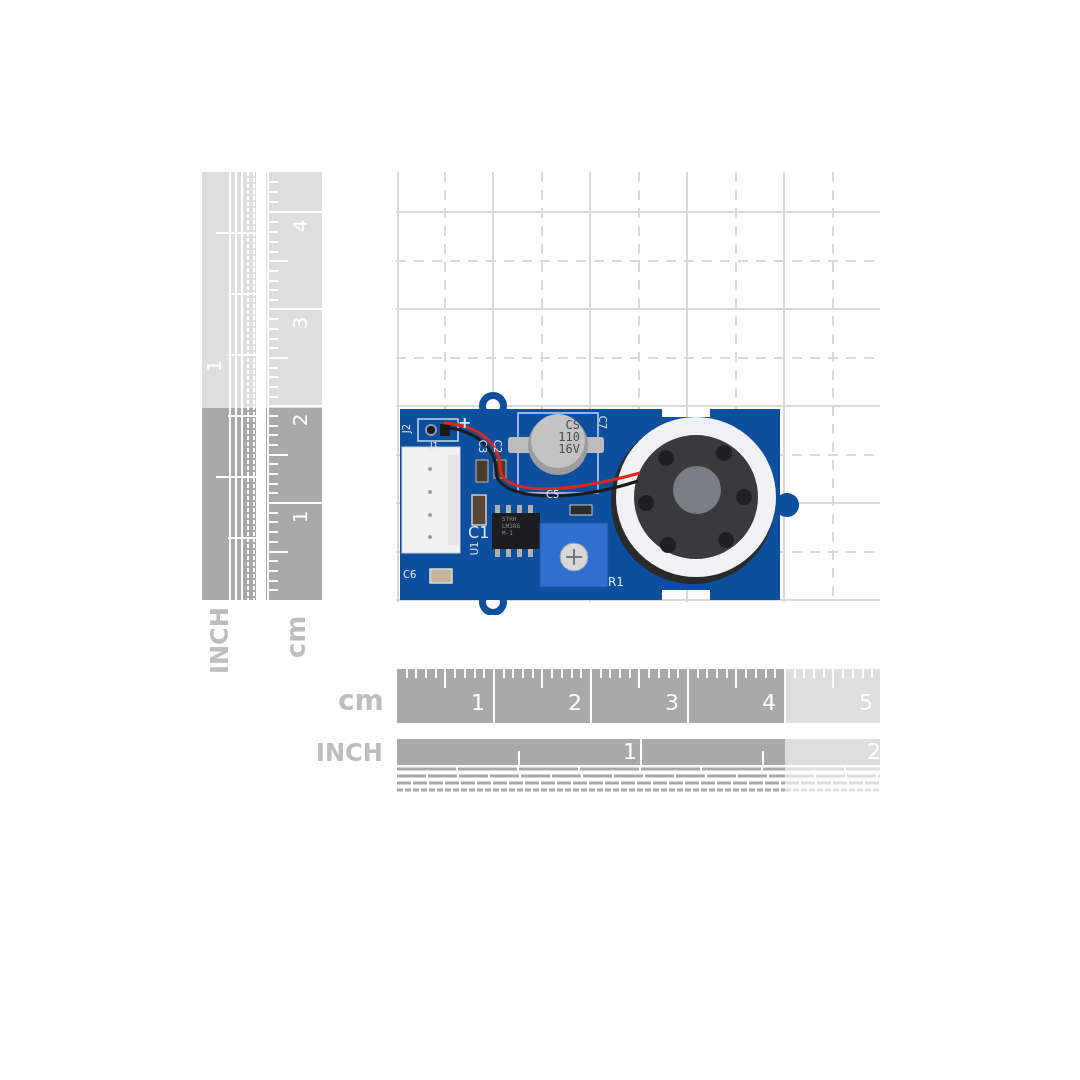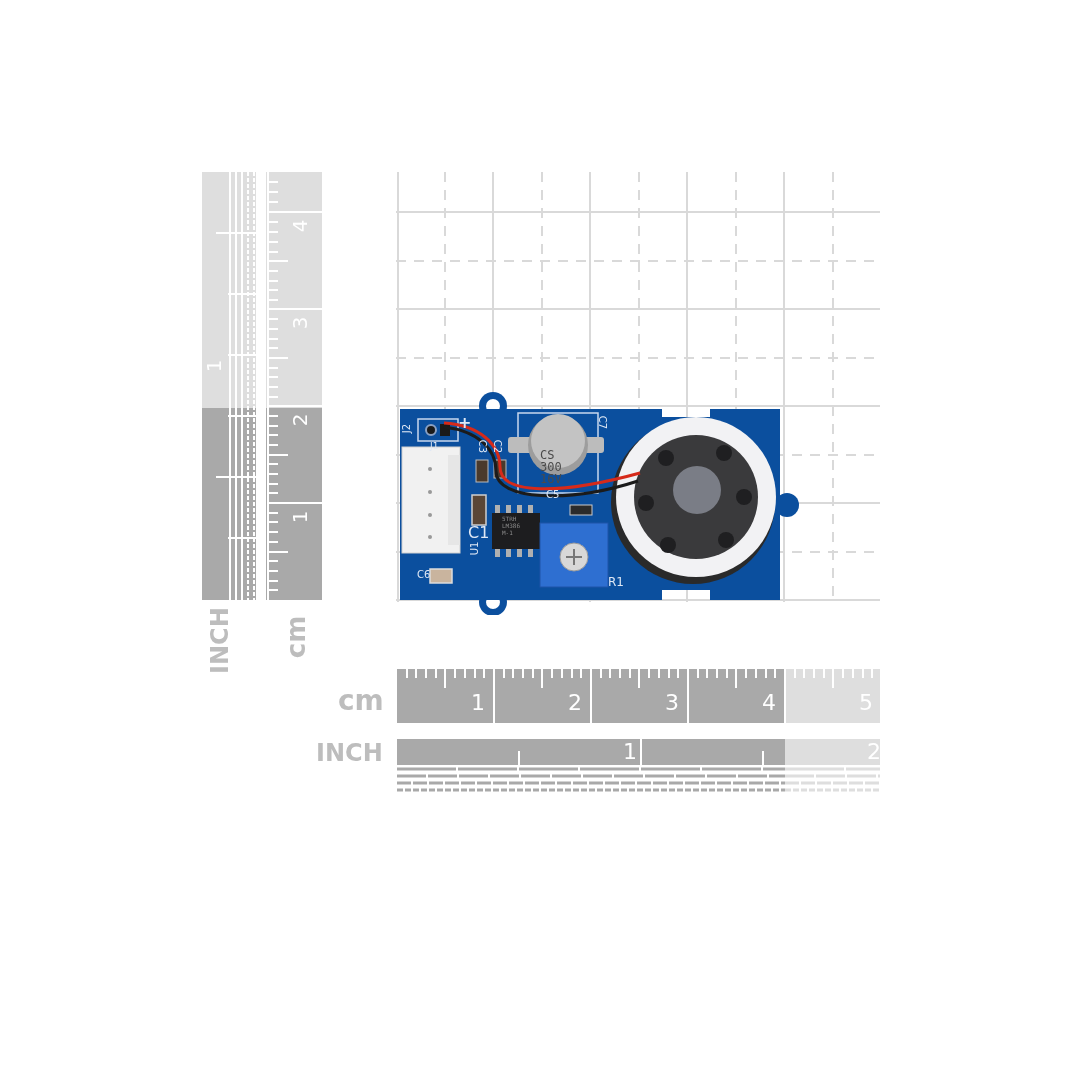--- a/index.html
+++ b/index.html
@@ -301,26 +301,26 @@
 
   <span class="abs" style="left:2px; top:18px; font-size:10px; color:#dfe8f5; transform:rotate(-90deg);">J2</span>
   <span class="abs" style="left:58px; top:8px; font-size:16px; font-weight:bold; color:#dfe8f5;">+</span>
   <span class="abs" style="left:30px; top:36px; font-size:9px; color:#dfe8f5;">J1</span>
   <span class="abs" style="left:76px; top:36px; font-size:10px; color:#dfe8f5; transform:rotate(90deg);">C3</span>
   <span class="abs" style="left:91px; top:36px; font-size:10px; color:#dfe8f5; transform:rotate(90deg);">C2</span>
   <span class="abs" style="left:196px; top:12px; font-size:10px; color:#dfe8f5; transform:rotate(90deg);">C7</span>
   <span class="abs" style="left:146px; top:84px; font-size:10px; color:#dfe8f5;">C5</span>
   <span class="abs" style="left:68px; top:118px; font-size:16px; color:#dfe8f5;">C1</span>
   <span class="abs" style="left:68px; top:138px; font-size:10px; color:#dfe8f5; transform:rotate(-90deg);">U1</span>
-  <span class="abs" style="left:17px; top:164px; font-size:10px; color:#dfe8f5;">C6</span>
+  <span class="abs" style="left:3px; top:164px; font-size:10px; color:#dfe8f5;">C6</span>
   <span class="abs" style="left:208px; top:170px; font-size:12px; color:#dfe8f5;">R1</span>
 
-  <div class="abs" style="left:140px; top:14px; font-family:'DejaVu Sans Mono', monospace; font-size:12px; line-height:12px; color:#4a4a4a; text-align:left; width:40px;margin-top:30px;">
+  <div class="abs" style="left:140px; top:14px; font-family:'DejaVu Sans Mono', monospace; font-size:12px; line-height:12px; color:#4a4a4a; text-align:right; width:40px;">
     <div>CS</div>
-    <div>300</div>
+    <div>110</div>
     <div>16V</div>
   </div>
 
   <div class="abs" style="left:102px; top:110px; font-family:'DejaVu Sans Mono', monospace; font-size:6px; line-height:7px; color:#8a8a8a;">
     <div>5TRH</div>
     <div>LM386</div>
     <div>M-1</div>
   </div>
 </div>
 

